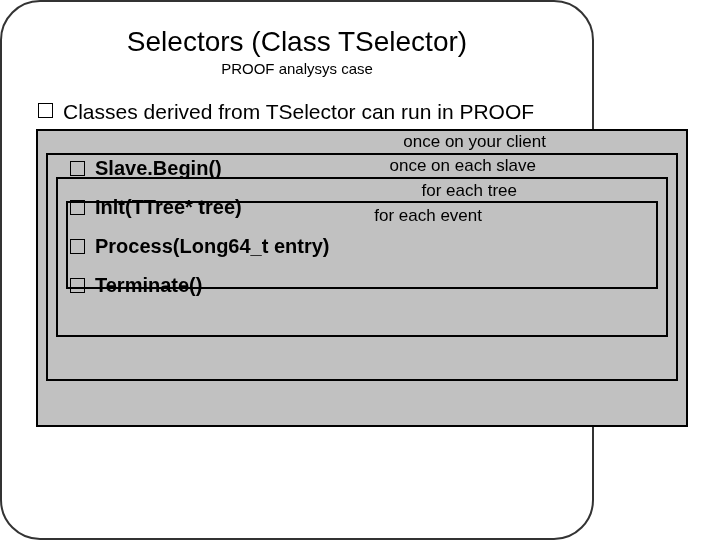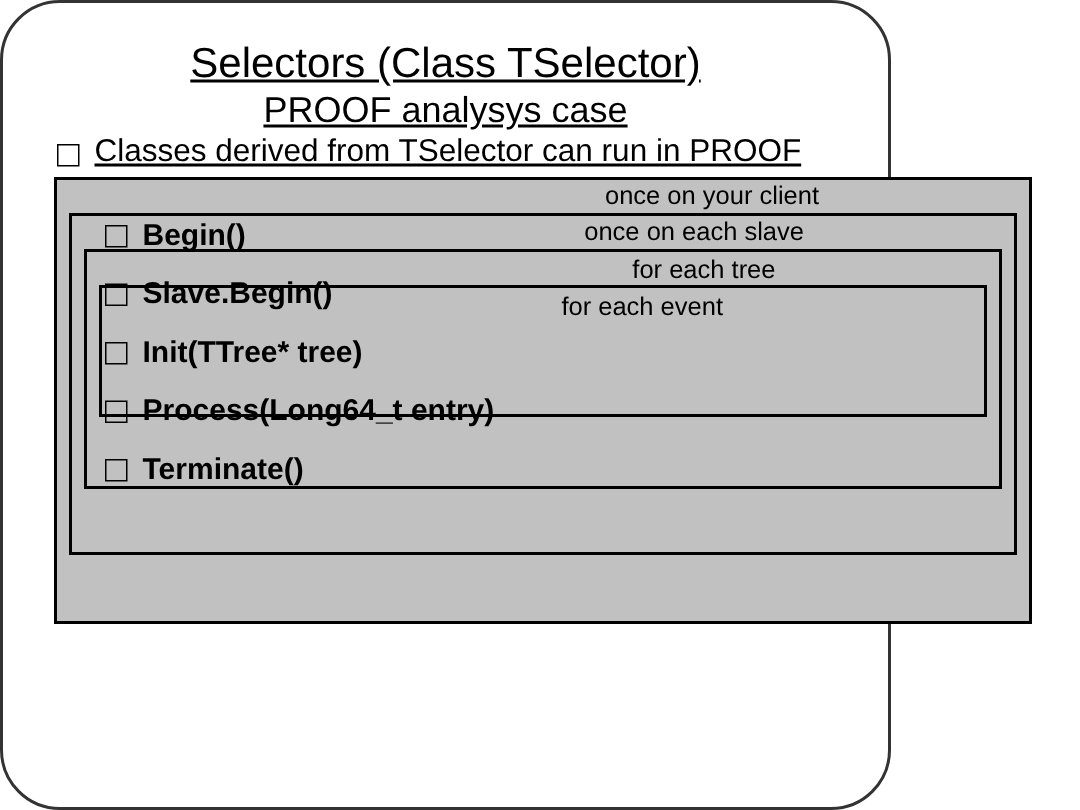--- a/index.html
+++ b/index.html
@@ -10,37 +10,37 @@
     font-family: Arial, Helvetica, sans-serif;
     color: #000;
   }
   .slide {
     position: relative;
     width: 594px;
     height: 540px;
     border: 2px solid #333;
     border-radius: 40px;
     padding: 18px 34px 14px 34px;
-    text-decoration: underline;
   }
   .title {
     text-align: center;
     font-size: 28px;
     font-weight: 400;
     margin-top: 6px;
   }
   .subtitle {
     text-align: center;
-    font-size: 24px;
+    font-size: 15px;
     font-weight: 400;
     margin-top: 2px;
+    margin-bottom: 22px;
   }
   .bullet-row {
     display: flex;
-    align-items: center;
+    align-items: flex-start;
     font-size: 21px;
     margin-left: 2px;
     margin-bottom: 4px;
   }
   .bullet-box {
     display: inline-block;
     width: 15px;
     height: 15px;
     border: 1.5px solid #000;
     margin-right: 10px;
@@ -115,24 +115,20 @@
     <div class="nb box-event"></div>
 
     <div class="nb-label lbl-client">once on your client</div>
     <div class="nb-label lbl-tree">for each tree</div>
     <div class="nb-label lbl-slave">once on each slave</div>
     <div class="nb-label lbl-event">for each event</div>
 
     <div class="methods">
       <div class="method-row">
         <span class="bullet-box"></span>
-        <span>Begin()</span>
-      </div>
-      <div class="method-row">
-        <span class="bullet-box"></span>
         <span>Slave.Begin()</span>
       </div>
       <div class="method-row">
         <span class="bullet-box"></span>
         <span>Init(TTree* tree)</span>
       </div>
       <div class="method-row">
         <span class="bullet-box"></span>
         <span>Process(Long64_t entry)</span>
       </div>

